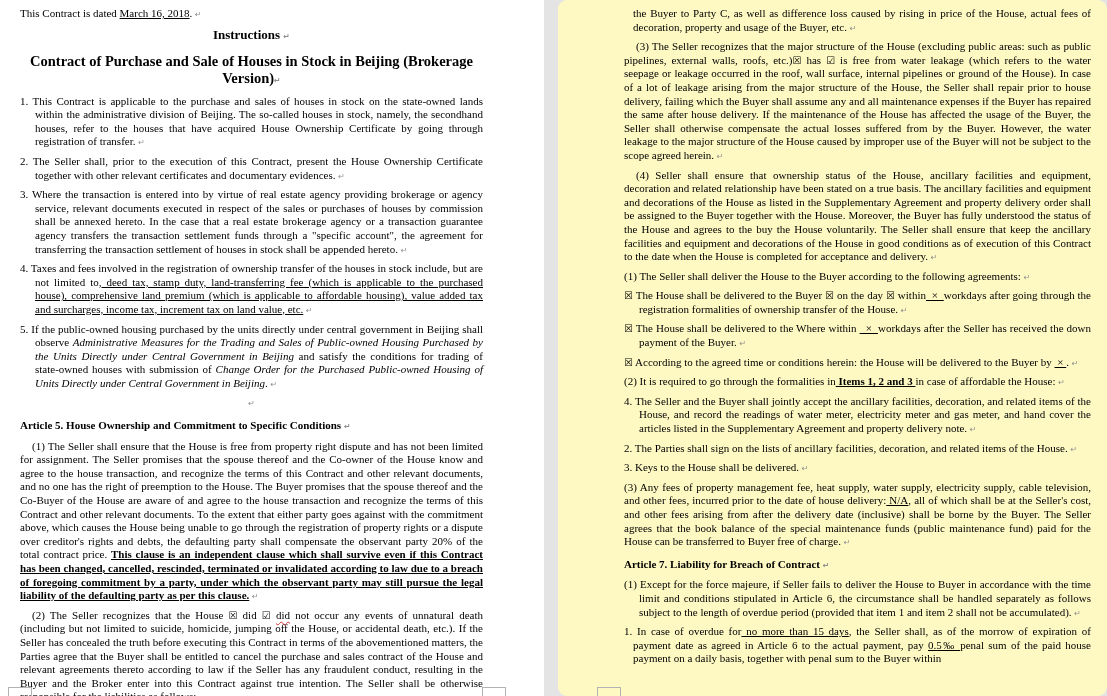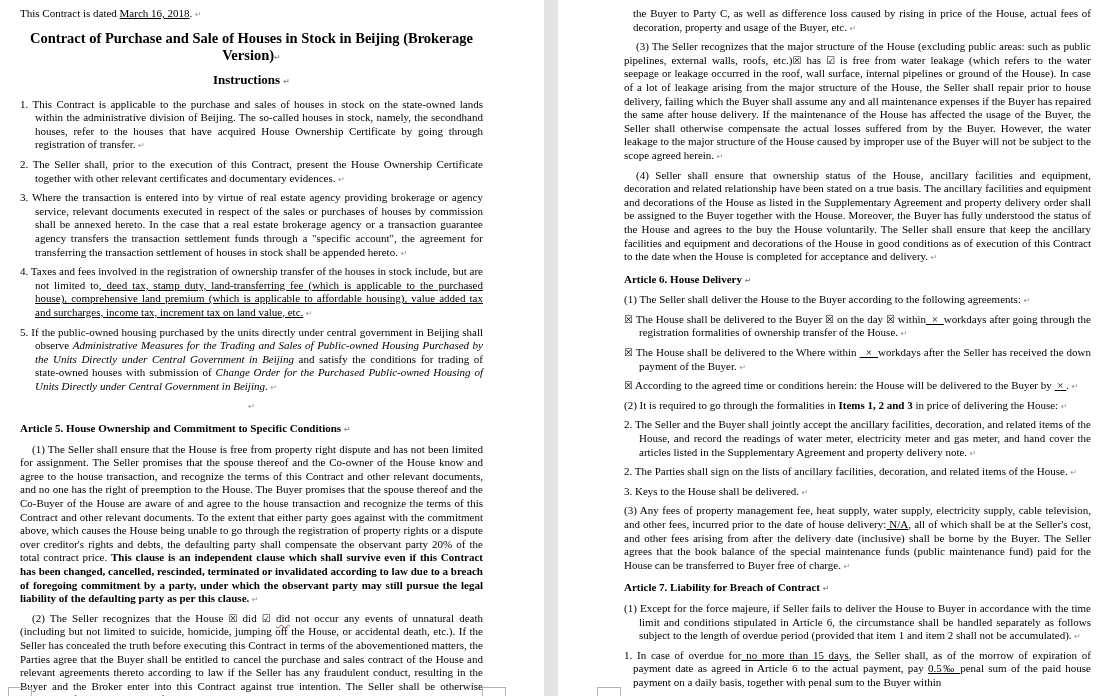--- a/index.html
+++ b/index.html
@@ -24,63 +24,62 @@
   .li   { padding-left:15px; text-indent:-15px; }
   .li7  { padding-left:9px; text-indent:-9px; }
   .cont { margin-left:9px; }
   .title { font-size:14.5px; line-height:17px; font-weight:bold; text-align:center; margin:8px 0 6px; }
   .h2    { font-size:13px;  line-height:16px;  font-weight:bold; text-align:center; margin:2px 0 8px; }
   .h3    { font-weight:bold; text-align:left; margin:8px 0 6px; }
   .blank { text-align:center; }
 
   .run-u  { text-decoration:underline;margin-top:36px; }
   .run-i  { font-style:italic; }
-  .run-bu { font-weight:bold; }
+  .run-bu { font-weight:bold; text-decoration:underline; }
   .run-box { font-family:"DejaVu Sans", sans-serif; font-size:10px; }
   .run-sq { text-decoration:underline wavy #e03030; text-decoration-thickness:1px; text-underline-offset:2px; }
   .run-pm { color:#8f8f8f; font-family:"DejaVu Sans", sans-serif; font-size:8px; }
 
   .crop-mark {
     position:absolute; top:687px; width:22px; height:9px;
     border:1px solid #b3b3b3; border-bottom:none; background:transparent;
   }
   .crop-mark.m1 { left:8px; }
   .crop-mark.m2 { left:482px; }
   .crop-mark.m3 { left:597px; }
 </style>
 </head>
 <body style="background: rgb(228, 228, 228);">
 
 <div class="canvas">
   <div class="page page-left" style="background: rgb(255, 255, 255);">
       <div class="blk p1"><span>This Contract is dated </span><span class="run-u">March 16, 2018</span><span>. </span><span class="run-pm">↵</span></div>
+      <div class="blk h2"><span>Instructions </span><span class="run-pm">↵</span></div>
       <div class="blk title"><span>Contract of Purchase and Sale of Houses in Stock in Beijing (Brokerage Version)</span><span class="run-pm">↵</span></div>
-      <div class="blk h2"><span>Instructions </span><span class="run-pm">↵</span></div>
       <div class="blk li"><span>1. This Contract is applicable to the purchase and sales of houses in stock on the state-owned lands within the administrative division of Beijing. The so-called houses in stock, namely, the secondhand houses, refer to the houses that have acquired House Ownership Certificate by going through registration of transfer. </span><span class="run-pm">↵</span></div>
       <div class="blk li"><span>2. The Seller shall, prior to the execution of this Contract, present the House Ownership Certificate together with other relevant certificates and documentary evidences. </span><span class="run-pm">↵</span></div>
       <div class="blk li"><span>3. Where the transaction is entered into by virtue of real estate agency providing brokerage or agency service, relevant documents executed in respect of the sales or purchases of houses by commission shall be annexed hereto. In the case that a real estate brokerage agency or a transaction guarantee agency transfers the transaction settlement funds through a "specific account", the agreement for transferring the transaction settlement of houses in stock shall be appended hereto. </span><span class="run-pm">↵</span></div>
       <div class="blk li"><span>4. Taxes and fees involved in the registration of ownership transfer of the houses in stock include, but are not limited to,</span><span class="run-u"> deed tax, stamp duty, land-transferring fee (which is applicable to the purchased house), comprehensive land premium (which is applicable to affordable housing), value added tax and surcharges, income tax, increment tax on land value, etc.</span><span> </span><span class="run-pm">↵</span></div>
       <div class="blk li"><span>5. If the public-owned housing purchased by the units directly under central government in Beijing shall observe </span><span class="run-i">Administrative Measures for the Trading and Sales of Public-owned Housing Purchased by the Units Directly under Central Government in Beijing</span><span> and satisfy the conditions for trading of state-owned houses with submission of </span><span class="run-i">Change Order for the Purchased Public-owned Housing of Units Directly under Central Government in Beijing</span><span>. </span><span class="run-pm">↵</span></div>
       <div class="blk blank"><span class="run-pm">↵</span></div>
       <div class="blk h3"><span>Article 5. House Ownership and Commitment to Specific Conditions </span><span class="run-pm">↵</span></div>
       <div class="blk p"><span>(1) The Seller shall ensure that the House is free from property right dispute and has not been limited for assignment. The Seller promises that the spouse thereof and the Co-owner of the House know and agree to the house transaction, and recognize the terms of this Contract and other relevant documents, and no one has the right of preemption to the House. The Buyer promises that the spouse thereof and the Co-Buyer of the House are aware of and agree to the house transaction and recognize the terms of this Contract and other relevant documents. To the extent that either party goes against with the commitment above, which causes the House being unable to go through the registration of property rights or a dispute over creditor's rights and debts, the defaulting party shall compensate the observant party 20% of the total contract price. </span><span class="run-bu">This clause is an independent clause which shall survive even if this Contract has been changed, cancelled, rescinded, terminated or invalidated according to law due to a breach of foregoing commitment by a party, under which the observant party may still pursue the legal liability of the defaulting party as per this clause.</span><span> </span><span class="run-pm">↵</span></div>
       <div class="blk p"><span>(2) The Seller recognizes that the House </span><span class="run-box">☒</span><span> did </span><span class="run-box">☑</span><span> </span><span class="run-sq">did</span><span> not occur any events of unnatural death (including but not limited to suicide, homicide, jumping off the House, or accidental death, etc.). If the Seller has concealed the truth before executing this Contract in terms of the abovementioned matters, the Parties agree that the Buyer shall be entitled to cancel the purchase and sales contract of the House and relevant agreements thereto according to law if the Seller has any fraudulent conduct, resulting in the Buyer and the Broker enter into this Contract against true intention. The Seller shall be otherwise responsible for the liabilities as follows: </span></div>
     </div>
   <div class="page-gap"></div>
-  <div class="page page-right" style="background: #ffffff;">
+  <div class="page page-right" style="background: #fef9c3; border-radius: 9px;">
       <div class="blk cont"><span>the Buyer to Party C, as well as difference loss caused by rising in price of the House, actual fees of decoration, property and usage of the Buyer, etc. </span><span class="run-pm">↵</span></div>
       <div class="blk p"><span>(3) The Seller recognizes that the major structure of the House (excluding public areas: such as public pipelines, external walls, roofs, etc.)</span><span class="run-box">☒</span><span> has </span><span class="run-box">☑</span><span> is free from water leakage (which refers to the water seepage or leakage occurred in the roof, wall surface, internal pipelines or ground of the House). In case of a lot of leakage arising from the major structure of the House, the Seller shall repair prior to house delivery, failing which the Buyer shall assume any and all maintenance expenses if the Buyer has repaired the same after house delivery. If the maintenance of the House has affected the usage of the Buyer, the Seller shall otherwise compensate the actual losses suffered from by the Buyer. However, the water leakage to the major structure of the House caused by improper use of the Buyer will not be subject to the scope agreed herein. </span><span class="run-pm">↵</span></div>
       <div class="blk p"><span>(4) Seller shall ensure that ownership status of the House, ancillary facilities and equipment, decoration and related relationship have been stated on a true basis. The ancillary facilities and equipment and decorations of the House as listed in the Supplementary Agreement and property delivery order shall be assigned to the Buyer together with the House. Moreover, the Buyer has fully understood the status of the House and agrees to the buy the House voluntarily. The Seller shall ensure that keep the ancillary facilities and equipment and decorations of the House in good conditions as of execution of this Contract to the date when the House is completed for acceptance and delivery. </span><span class="run-pm">↵</span></div>
-      <div class="blk h3"><span>Article 6. House Delivery </span><span class="run-pm">↵</span></div>
       <div class="blk pn"><span>(1) The Seller shall deliver the House to the Buyer according to the following agreements: </span><span class="run-pm">↵</span></div>
       <div class="blk li"><span class="run-box">☒</span><span> The House shall be delivered to the Buyer </span><span class="run-box">☒</span><span> on the day </span><span class="run-box">☒</span><span> within</span><span class="run-u">&nbsp;&nbsp;×&nbsp;&nbsp;</span><span>workdays after going through the registration formalities of ownership transfer of the House. </span><span class="run-pm">↵</span></div>
       <div class="blk li"><span class="run-box">☒</span><span> The House shall be delivered to the Where within </span><span class="run-u">&nbsp;&nbsp;×&nbsp;&nbsp;</span><span>workdays after the Seller has received the down payment of the Buyer. </span><span class="run-pm">↵</span></div>
       <div class="blk li"><span class="run-box">☒</span><span> According to the agreed time or conditions herein: the House will be delivered to the Buyer by </span><span class="run-u">&nbsp;×&nbsp;</span><span>. </span><span class="run-pm">↵</span></div>
-      <div class="blk pn"><span>(2) It is required to go through the formalities in</span><span class="run-bu">&nbsp;Items 1, 2 and 3&nbsp;</span><span>in price of delivering the House: </span><span class="run-pm">↵</span></div>
-      <div class="blk li"><span>2. The Seller and the Buyer shall jointly accept the ancillary facilities, decoration, and related items of the House, and record the readings of water meter, electricity meter and gas meter, and hand cover the articles listed in the Supplementary Agreement and property delivery note. </span><span class="run-pm">↵</span></div>
+      <div class="blk pn"><span>(2) It is required to go through the formalities in</span><span class="run-bu">&nbsp;Items 1, 2 and 3&nbsp;</span><span>in case of affordable the House: </span><span class="run-pm">↵</span></div>
+      <div class="blk li"><span>4. The Seller and the Buyer shall jointly accept the ancillary facilities, decoration, and related items of the House, and record the readings of water meter, electricity meter and gas meter, and hand cover the articles listed in the Supplementary Agreement and property delivery note. </span><span class="run-pm">↵</span></div>
       <div class="blk li"><span>2. The Parties shall sign on the lists of ancillary facilities, decoration, and related items of the House. </span><span class="run-pm">↵</span></div>
       <div class="blk li"><span>3. Keys to the House shall be delivered. </span><span class="run-pm">↵</span></div>
       <div class="blk pn"><span>(3) Any fees of property management fee, heat supply, water supply, electricity supply, cable television, and other fees, incurred prior to the date of house delivery:</span><span class="run-u">&nbsp;N/A</span><span>, all of which shall be at the Seller's cost, and other fees arising from after the delivery date (inclusive) shall be borne by the Buyer. The Seller agrees that the book balance of the special maintenance funds (public maintenance fund) paid for the House can be transferred to Buyer free of charge. </span><span class="run-pm">↵</span></div>
       <div class="blk h3"><span>Article 7. Liability for Breach of Contract </span><span class="run-pm">↵</span></div>
       <div class="blk li"><span>(1) Except for the force majeure, if Seller fails to deliver the House to Buyer in accordance with the time limit and conditions stipulated in Article 6, the circumstance shall be handled separately as follows subject to the length of overdue period (provided that item 1 and item 2 shall not be accumulated). </span><span class="run-pm">↵</span></div>
       <div class="blk li7"><span>1. In case of overdue for</span><span class="run-u">&nbsp;no more than 15 days</span><span>, the Seller shall, as of the morrow of expiration of payment date as agreed in Article 6 to the actual payment, pay </span><span class="run-u">0.5‰&nbsp;</span><span>penal sum of the paid house payment on a daily basis, together with penal sum to the Buyer within</span></div>
     </div>
   <div class="crop-mark m1" style="border-color: rgb(179, 179, 179);"></div>
   <div class="crop-mark m2" style="border-color: rgb(179, 179, 179);"></div>
   <div class="crop-mark m3" style="border-color: rgb(179, 179, 179);"></div>

